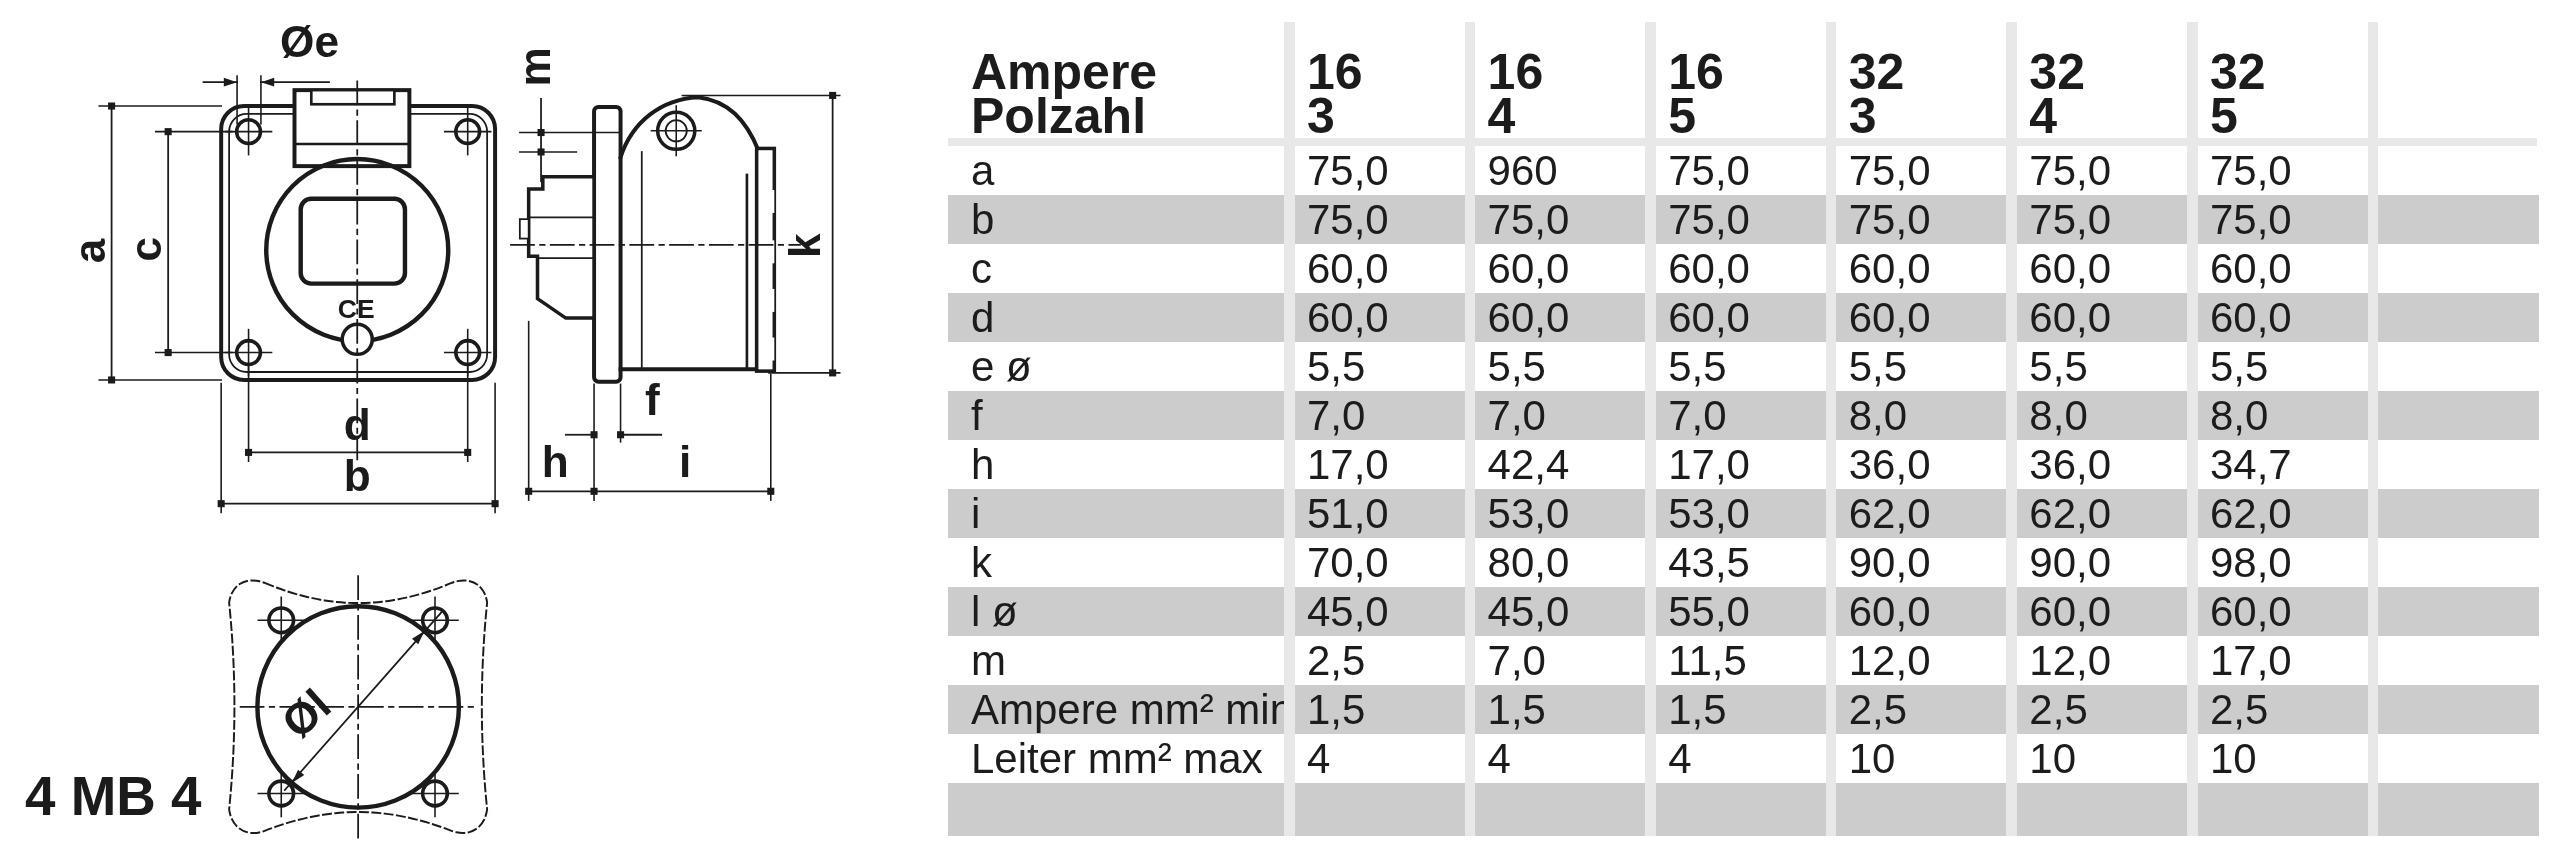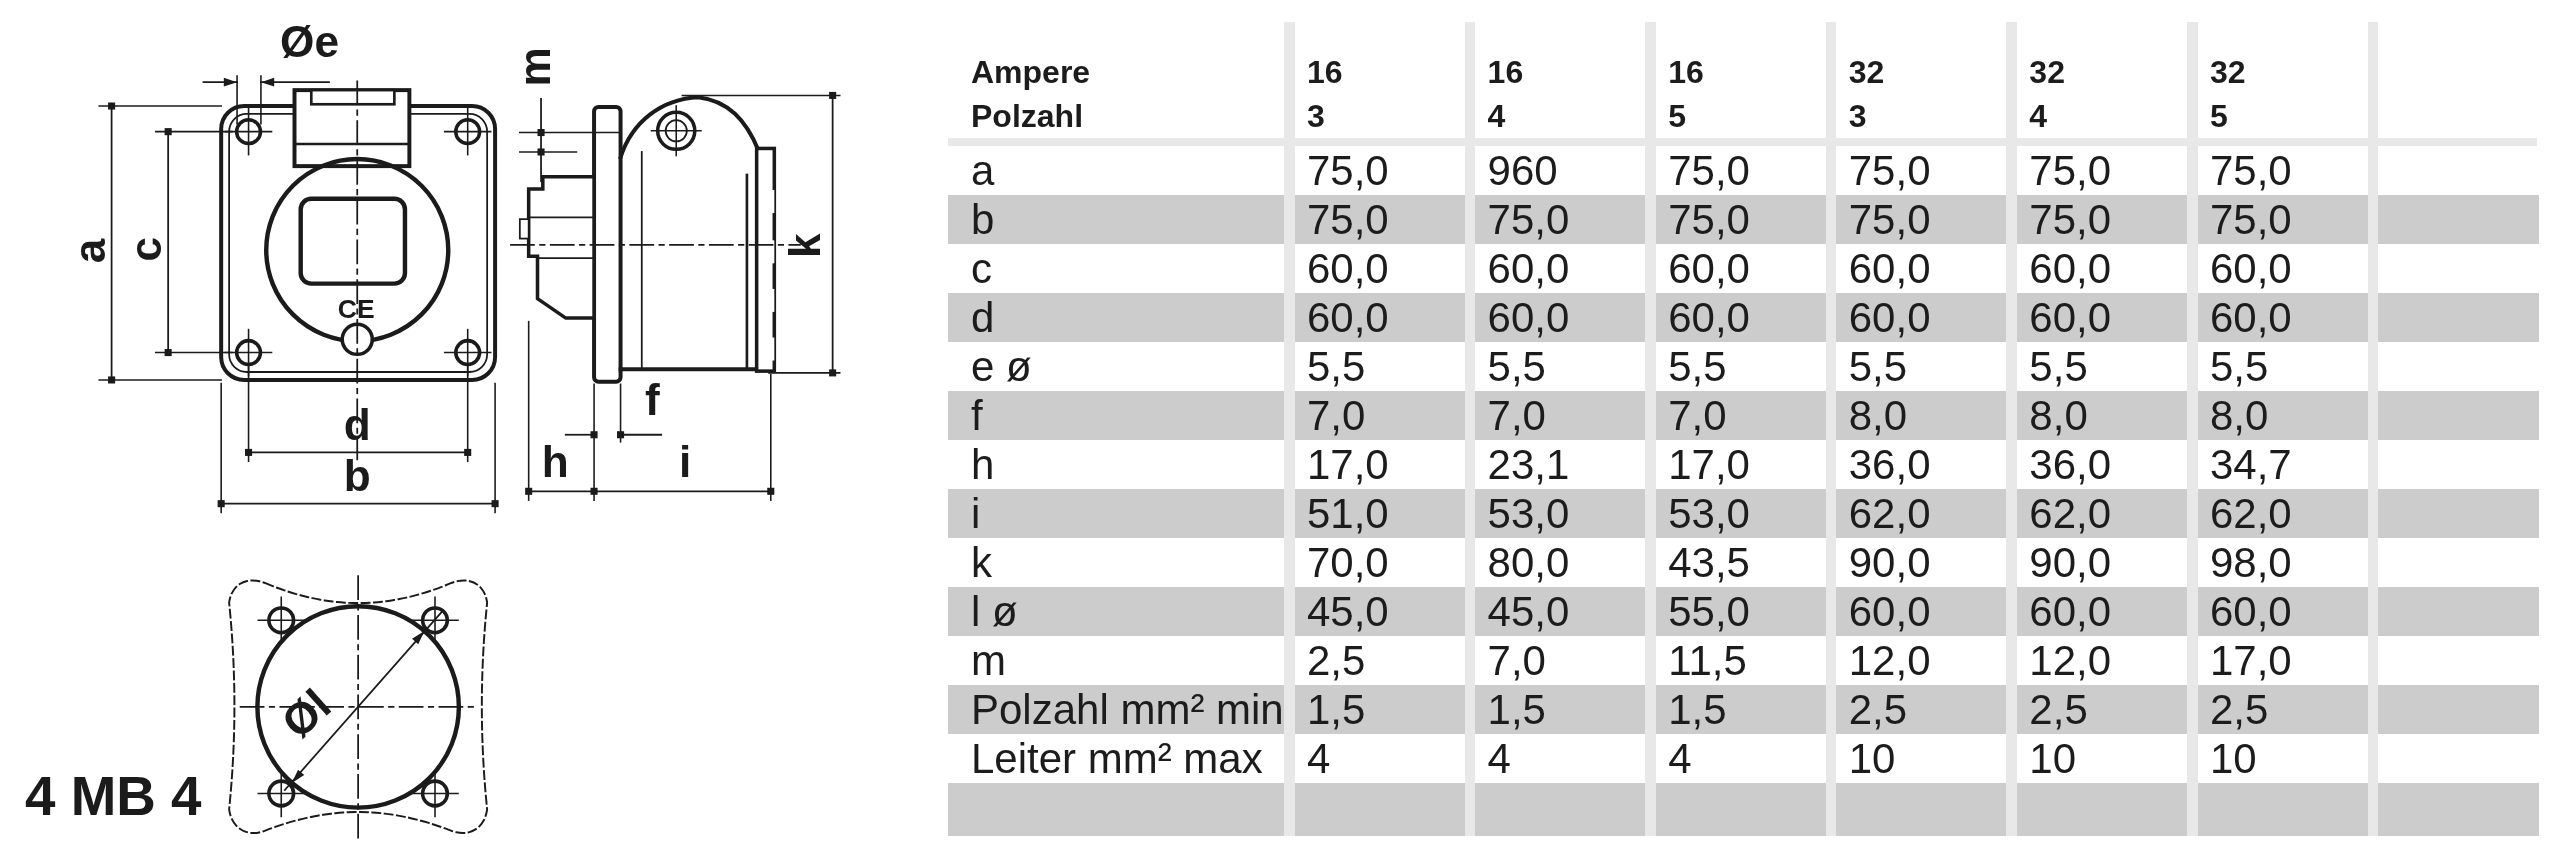--- a/index.html
+++ b/index.html
@@ -11,21 +11,21 @@
   
   .drawing{position:absolute;left:0;top:0;width:946px;height:858px;}
 
   
   .spec-table{position:absolute;left:948px;top:22px;width:1589px;}
   .grid-row{
     display:grid;
     grid-template-columns:336px 10.6px 170px 10.6px 170px 10.6px 170px 10.6px 170px 10.6px 170px 10.6px 170px 10.6px 161px;
   }
   .gutter{background:var(--gutter,#e8e8e8);}
-  .header-row .hcell{padding-top:28px;font-weight:bold;font-size:32px;line-height:44px;white-space:nowrap;}
+  .header-row .hcell{padding-top:28px;font-weight:bold;font-size:50px;line-height:44px;white-space:nowrap;}
   .header-row .labelcol{padding-left:23px;}
   .header-row .hcell > div{padding-left:12.4px;}
   .header-row .labelcol > div{padding-left:0;}
   .rule{height:8px;background:var(--gutter,#e8e8e8);}
   .trow{height:49px;}
   .trow.last{height:53px;}
   .trow .cell{font-size:42px;line-height:49px;padding-left:12.4px;white-space:nowrap;overflow:hidden;}
   .trow .rlabel{padding-left:23px;}
   .trow.shaded > div:not(.gutter){background:var(--stripe,#cccccc);}
   text{font-family:"Liberation Sans",sans-serif;}
@@ -361,21 +361,21 @@
         <div class="gutter"></div>
         <div class="cell">8,0</div>
         <div class="gutter"></div>
         <div class="cell"></div>
       </div>
       <div class="grid-row trow">
         <div class="cell rlabel">h</div>
         <div class="gutter"></div>
         <div class="cell">17,0</div>
         <div class="gutter"></div>
-        <div class="cell">23,1</div>
+        <div class="cell">42,4</div>
         <div class="gutter"></div>
         <div class="cell">17,0</div>
         <div class="gutter"></div>
         <div class="cell">36,0</div>
         <div class="gutter"></div>
         <div class="cell">36,0</div>
         <div class="gutter"></div>
         <div class="cell">34,7</div>
         <div class="gutter"></div>
         <div class="cell"></div>
@@ -442,21 +442,21 @@
         <div class="gutter"></div>
         <div class="cell">12,0</div>
         <div class="gutter"></div>
         <div class="cell">12,0</div>
         <div class="gutter"></div>
         <div class="cell">17,0</div>
         <div class="gutter"></div>
         <div class="cell"></div>
       </div>
       <div class="grid-row trow shaded">
-        <div class="cell rlabel">Polzahl mm² min</div>
+        <div class="cell rlabel">Ampere mm² min</div>
         <div class="gutter"></div>
         <div class="cell">1,5</div>
         <div class="gutter"></div>
         <div class="cell">1,5</div>
         <div class="gutter"></div>
         <div class="cell">1,5</div>
         <div class="gutter"></div>
         <div class="cell">2,5</div>
         <div class="gutter"></div>
         <div class="cell">2,5</div>

